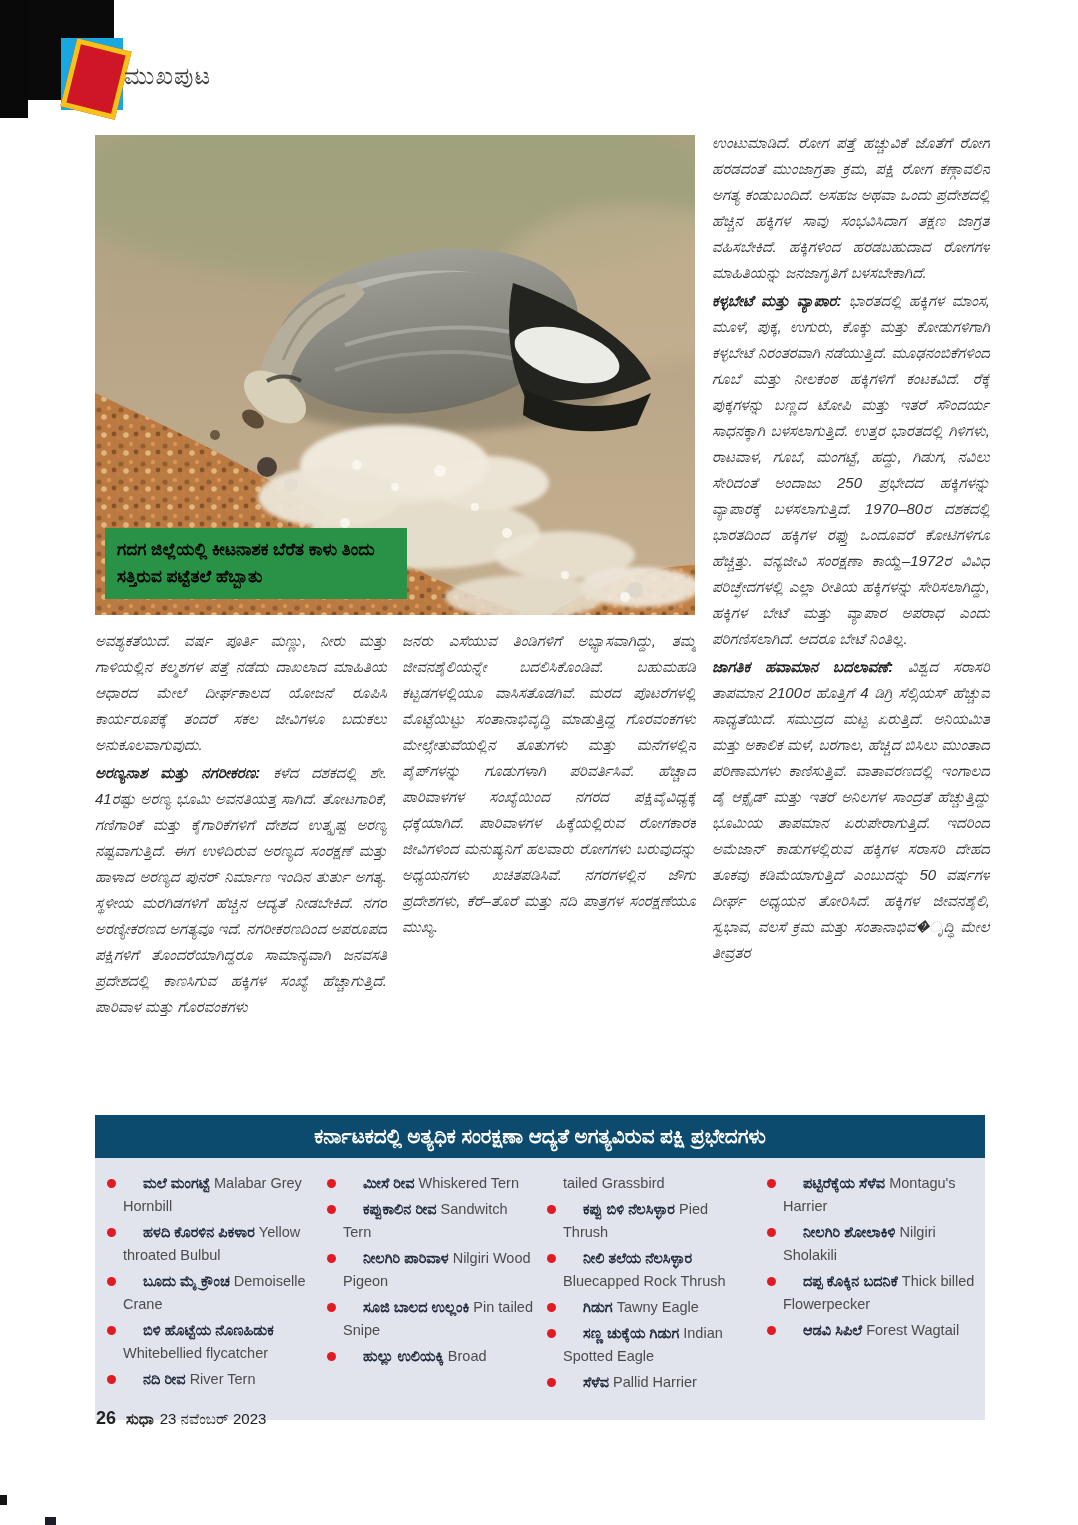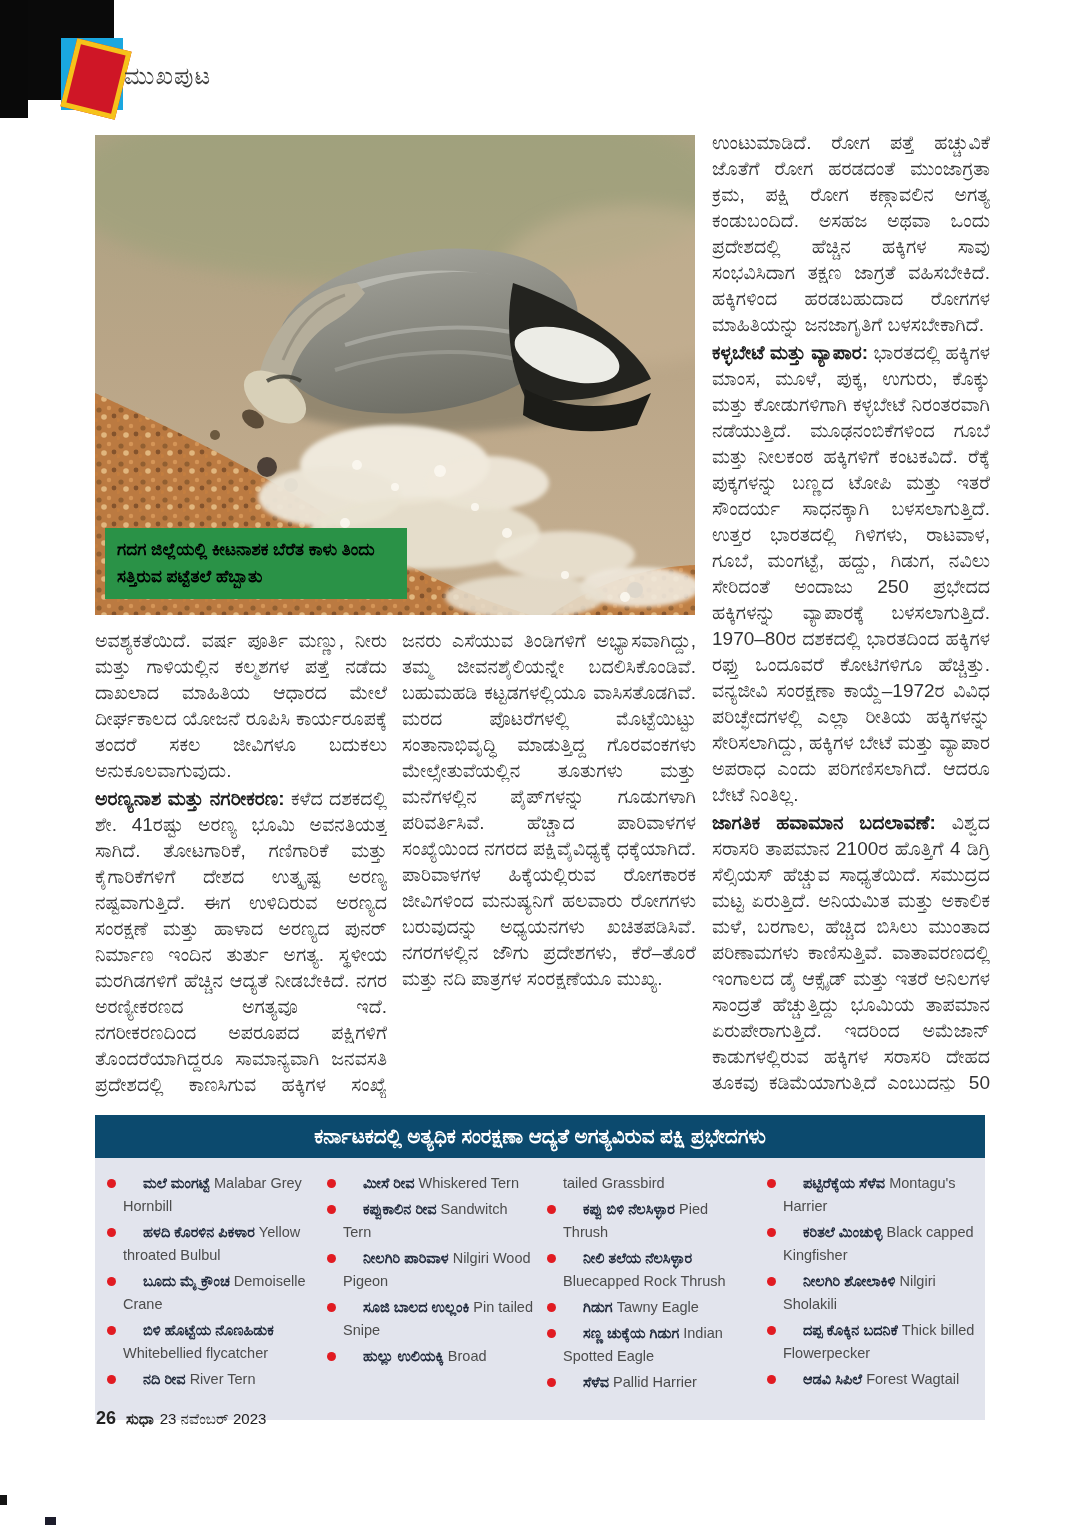--- a/index.html
+++ b/index.html
@@ -15,21 +15,21 @@
   .logo-book{position:absolute;left:40px;top:44px;width:46px;height:60px;background:#cf1626;border:5px solid #f6c21a;transform:rotate(14deg);}
   .section-label{position:absolute;left:124px;top:62px;font-size:24px;color:#3d3d3d;letter-spacing:1px;}
   
   .photo{position:absolute;left:95px;top:135px;width:600px;height:480px;overflow:hidden;}
   .photo svg{display:block;}
   .caption-box{
     position:absolute;left:10px;bottom:16px;width:278px;background:#2a9247;
     color:#000000;font-weight:bold;font-size:17px;line-height:1.55;padding:9px 12px;
   }
   
-  .col{position:absolute;font-size:19px;line-height:26px;text-align:justify;color:#333;overflow:hidden;}
+  .col{position:absolute;font-size:15px;line-height:26px;text-align:justify;color:#333;overflow:hidden;font-style:italic;}
   .col p{margin:0 0 2px 0;}
   .col .lead{font-weight:bold;color:#1d1d1d;}
   #col-left{left:95px;top:628px;width:292px;height:470px;}
   #col-mid{left:402px;top:628px;width:294px;height:470px;}
   #col-right{left:712px;top:130px;width:278px;height:962px;}
   
   .species{position:absolute;left:95px;top:1115px;width:890px;}
   .species-header{
     background:#0c4a6e;color:#ffffff;text-align:center;font-weight:bold;
     font-size:20px;padding:10px 6px;
@@ -187,21 +187,20 @@
       <div class="sp-item cont"><span class="en">tailed Grassbird</span></div>
       <div class="sp-item"><span class="dot"></span><span class="kn">ಕಪ್ಪು ಬಿಳಿ ನೆಲಸಿಳ್ಳಾರ</span> <span class="en">Pied Thrush</span></div>
       <div class="sp-item"><span class="dot"></span><span class="kn">ನೀಲಿ ತಲೆಯ ನೆಲಸಿಳ್ಳಾರ</span> <span class="en">Bluecapped Rock Thrush</span></div>
       <div class="sp-item"><span class="dot"></span><span class="kn">ಗಿಡುಗ</span> <span class="en">Tawny Eagle</span></div>
       <div class="sp-item"><span class="dot"></span><span class="kn">ಸಣ್ಣ ಚುಕ್ಕೆಯ ಗಿಡುಗ</span> <span class="en">Indian Spotted Eagle</span></div>
       <div class="sp-item"><span class="dot"></span><span class="kn">ಸೆಳೆವ</span> <span class="en">Pallid Harrier</span></div>
     </div>
 
     <div class="species-col">
       <div class="sp-item"><span class="dot"></span><span class="kn">ಪಟ್ಟಿರೆಕ್ಕೆಯ ಸೆಳೆವ</span> <span class="en">Montagu's Harrier</span></div>
-      <div class="sp-item"><span class="dot"></span><span class="kn">ಕರಿತಲೆ ಮಿಂಚುಳ್ಳಿ</span> <span class="en">Black capped Kingfisher</span></div>
       <div class="sp-item"><span class="dot"></span><span class="kn">ನೀಲಗಿರಿ ಶೋಲಾಕಿಳಿ</span> <span class="en">Nilgiri Sholakili</span></div>
       <div class="sp-item"><span class="dot"></span><span class="kn">ದಪ್ಪ ಕೊಕ್ಕಿನ ಬದನಿಕೆ</span> <span class="en">Thick billed Flowerpecker</span></div>
       <div class="sp-item"><span class="dot"></span><span class="kn">ಆಡವಿ ಸಿಪಿಲೆ</span> <span class="en">Forest Wagtail</span></div>
     </div>
 
   </div>
 </div>
 
 <div class="footer">
   <span class="pg">26</span><span class="mag">ಸುಧಾ</span><span>23 ನವೆಂಬರ್ 2023</span>

